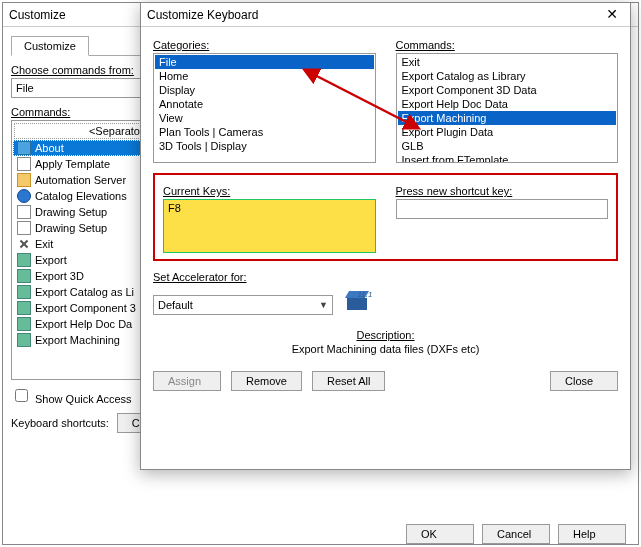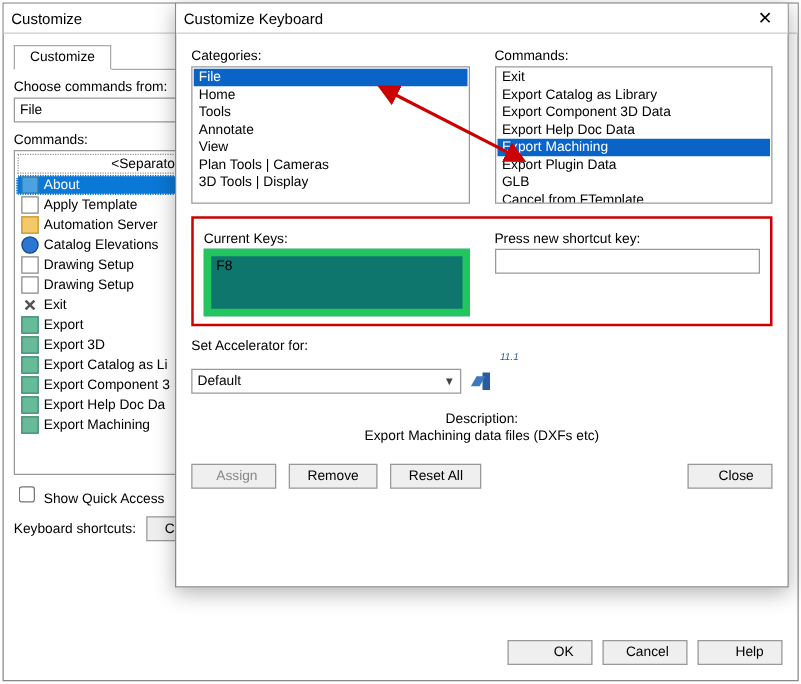--- a/index.html
+++ b/index.html
@@ -43,21 +43,21 @@
   .tabstrip { border-bottom:1px solid #aaa; margin-bottom:8px; }
   .tab {
     display:inline-block;
     border:1px solid #aaa;
     border-bottom:1px solid #fff;
     background:#fff;
     padding:3px 12px;
     position:relative;
     top:1px;
   }
-  .label { margin:4px 0 2px 0; }
+  .label { margin:4px 0 2px 0;text-decoration:underline; }
   .combo {
     border:1px solid #999;
     padding:2px 4px;
     background:#fff;
     display:flex;
     justify-content:space-between;
     align-items:center;
     height:20px;
   }
   .combo .chev { font-size:9px; color:#444; }
@@ -89,27 +89,27 @@
   .ico.x::before, .ico.x::after {
     content:""; position:absolute; left:2px; top:6px; width:10px; height:2px; background:#555;
   }
   .ico.x::before { transform:rotate(45deg); }
   .ico.x::after { transform:rotate(-45deg); }
   .checkbox-row { display:flex; align-items:flex-end; gap:4px; margin-top:6px; }
   .btn {
     border:1px solid #999;
     background:#efefef;
     padding:3px 14px;
-    text-align:right;
+    text-align:left;
     min-width:68px;
   }
   .btn.disabled { color:#888; }
   .bottom-buttons {
     position:absolute;
-    right:12px; bottom:12px;
+    right:12px; bottom:0;
     display:flex; gap:8px;
   }
   #back-left { width:217px; }
   #back-left .commands-box { height:260px; overflow:hidden; }
   #back-kb-row { display:flex; align-items:center; gap:8px; margin-top:12px; }
 
   
   #win-front {
     left:140px; top:2px; width:491px; height:468px;
     box-shadow: 0 4px 16px rgba(0,0,0,0.3);
@@ -120,28 +120,28 @@
   .col { flex:1; display:flex; flex-direction:column; }
   .catbox, .cmdbox { height:110px; overflow:hidden; }
 
   .group-red {
     border:2px solid #c00;
     padding:6px 8px;
     margin-top:10px;
   }
   .group-red .two-col { gap:20px; }
   .keybox {
-    border:6px solid #22c55e; background:#0f766e; height:54px; padding:2px 4px;
+    border:1px solid #22c55e; background:#fde047; height:54px; padding:2px 4px;
   }
   .inputtxt {
     border:1px solid #999; background:#fff; height:20px; padding:2px 4px;
   }
   .accel-row { display:flex; align-items:center; gap:10px; margin-top:8px;}
-  .accel-row .combo { width:216px; }
-  .cube { width:28px; height:28px; display:flex; flex-direction:row; align-items:center;font-style:italic; }
+  .accel-row .combo { width:180px; }
+  .cube { width:28px; height:28px; display:flex; flex-direction:column; align-items:center;font-style:italic; }
   .cube .top { width:20px; height:8px; background:#3b78c0; transform:skewX(-30deg); }
   .cube .body { width:20px; height:14px; background:#2a5c9c; }
   .cube .ver { font-size:8px; color:#2a5c9c; position:relative; top:-20px; left:8px; }
 
   .desc-block { margin-top:10px;text-align:center; }
   .btnrow-front {
     margin-top:16px;
     display:flex; gap:10px; align-items:center;
   }
   .btnrow-front .spacer { flex:1; }
@@ -270,38 +270,38 @@
     <span>Customize Keyboard</span>
     <span class="close-btn">✕</span>
   </div>
   <div class="content">
     <div class="two-col">
       <div class="col">
         <div class="label">Categories:</div>
         <div id="categories-box" class="listbox catbox">
             <div class="listrow sel">File</div>
             <div class="listrow">Home</div>
-            <div class="listrow">Tools</div>
+            <div class="listrow">Display</div>
             <div class="listrow">Annotate</div>
             <div class="listrow">View</div>
             <div class="listrow">Plan Tools | Cameras</div>
             <div class="listrow">3D Tools | Display</div>
           </div>
       </div>
       <div class="col">
         <div class="label">Commands:</div>
         <div id="commands-box" class="listbox cmdbox">
             <div class="listrow">Exit</div>
             <div class="listrow">Export Catalog as Library</div>
             <div class="listrow">Export Component 3D Data</div>
             <div class="listrow">Export Help Doc Data</div>
             <div class="listrow sel">Export Machining</div>
             <div class="listrow">Export Plugin Data</div>
             <div class="listrow">GLB</div>
-            <div class="listrow">Cancel from FTemplate</div>
+            <div class="listrow">Insert from FTemplate</div>
           </div>
       </div>
     </div>
 
     <div class="group-red">
       <div class="two-col">
         <div class="col">
           <div class="label">Current Keys:</div>
           <div class="keybox">
             <div>F8</div>

